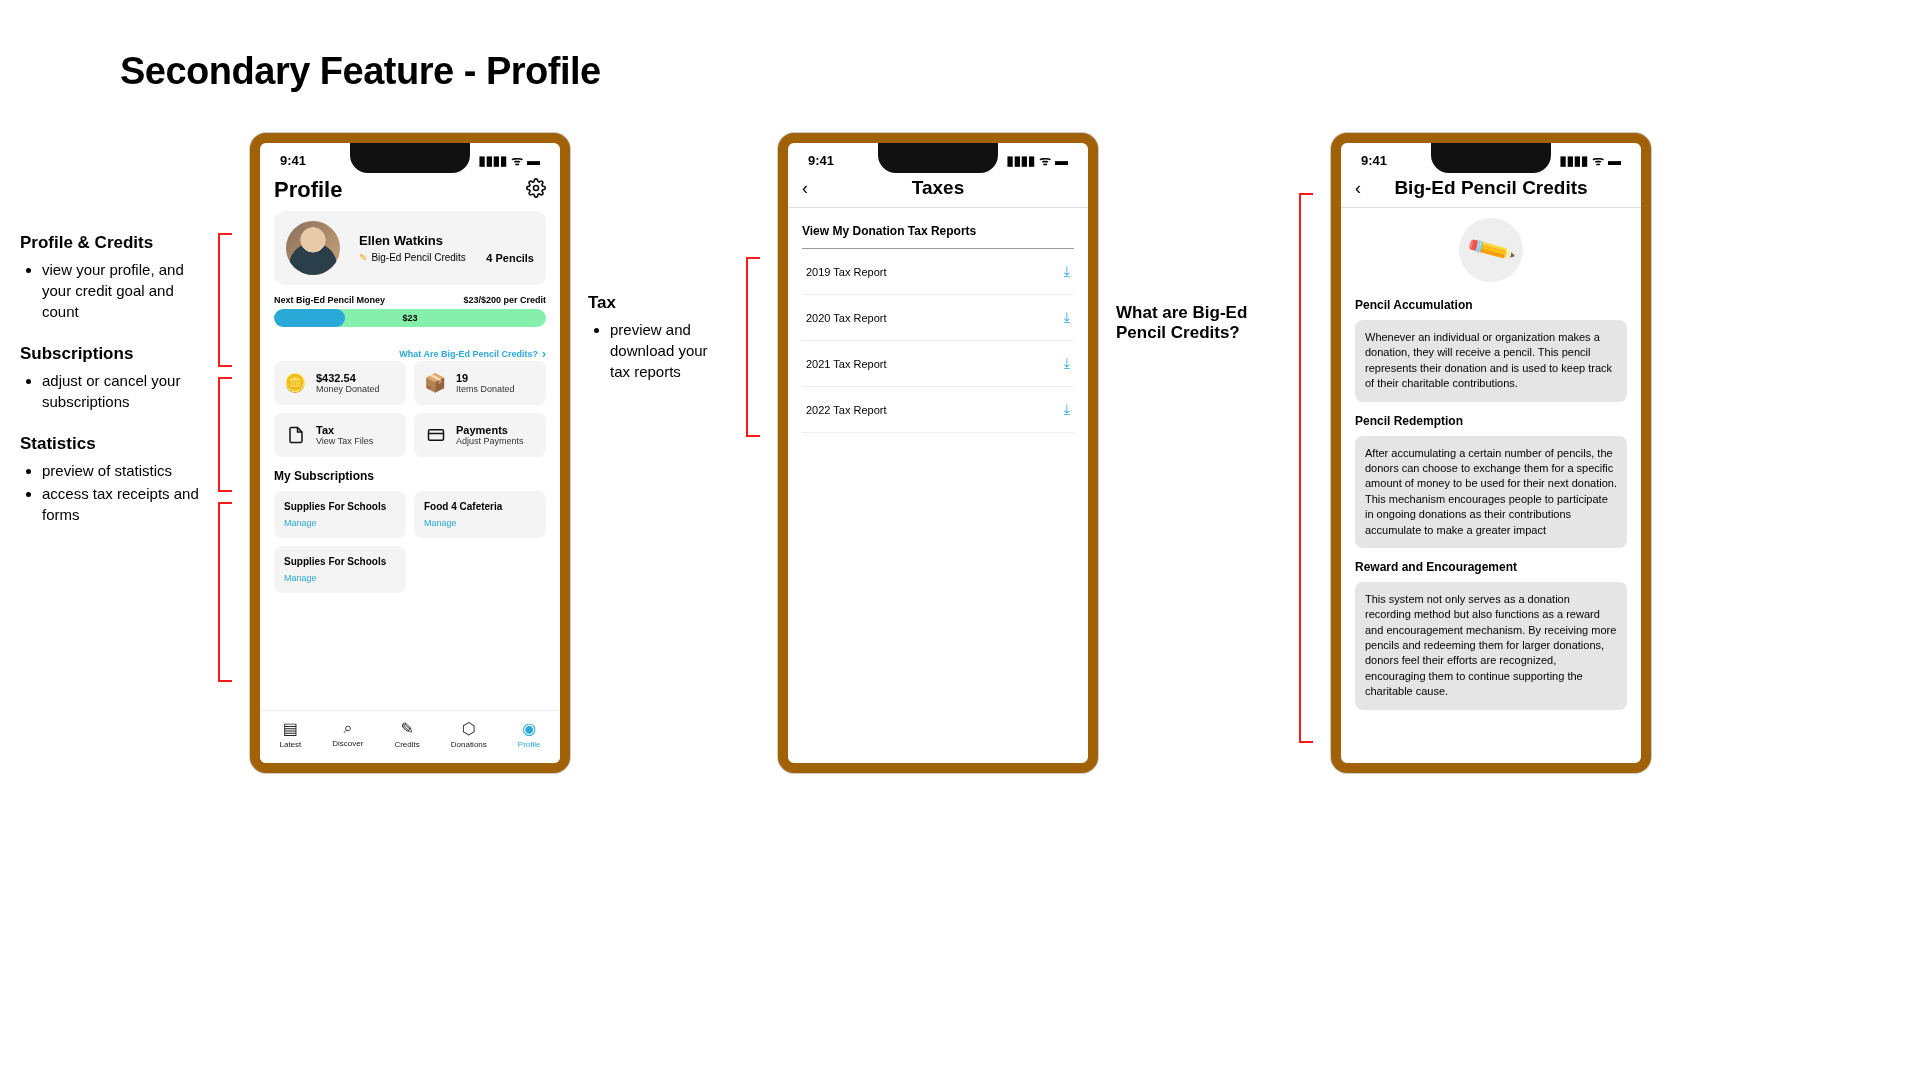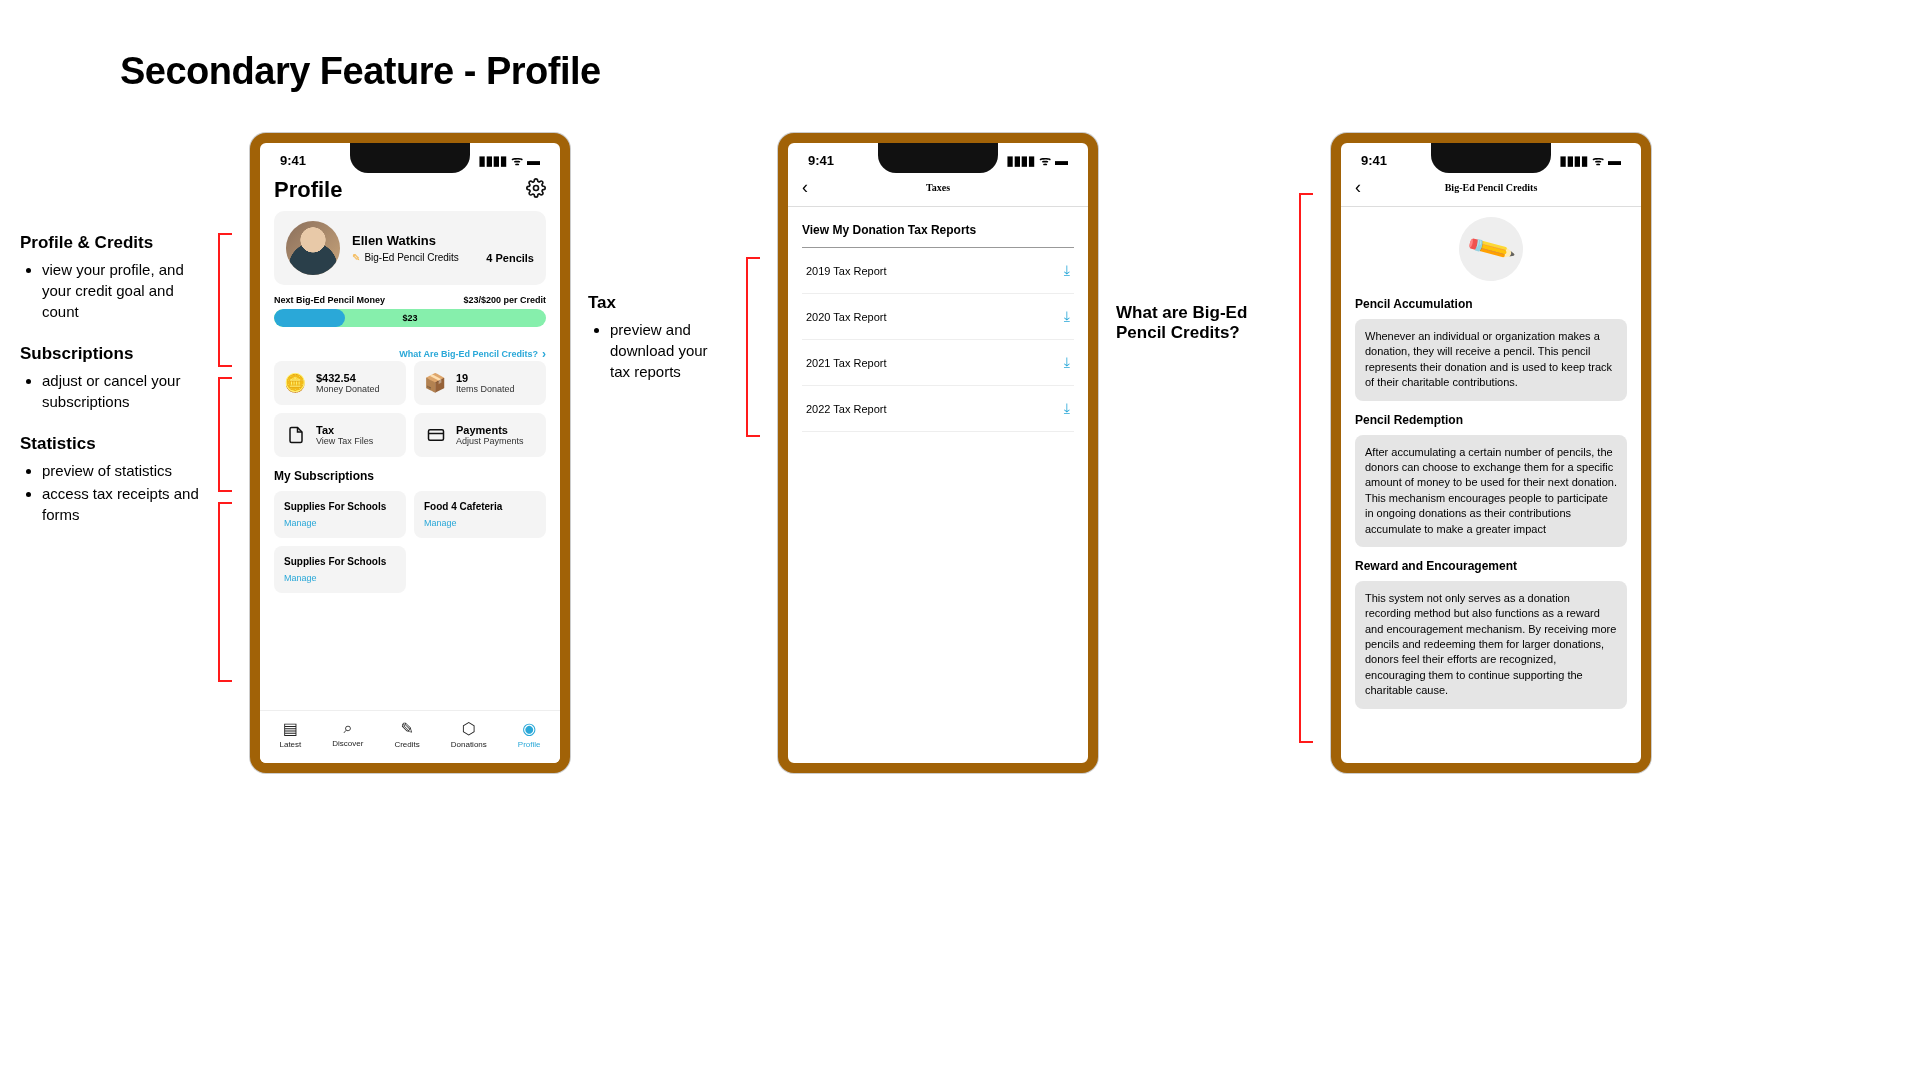--- a/index.html
+++ b/index.html
@@ -27,25 +27,25 @@
 
   
   .phone { width: 320px; height: 640px; border: 10px solid #a16207; border-radius: 16px; background: #fff; position: relative; overflow: hidden; flex-shrink: 0; box-shadow: 0 0 0 1px #ccc; }
   .notch { position: absolute; top: 0; left: 50%; transform: translateX(-50%); width: 120px; height: 30px; background: #111; border-radius: 0 0 18px 18px; z-index: 10; }
   .statusbar { display: flex; justify-content: space-between; align-items: center; padding: 8px 20px 2px; font-size: 13px; font-weight: 600; }
   .status-right { display: flex; gap: 4px; align-items: center; }
   .screen { padding: 0 14px; height: calc(100% - 34px); overflow: hidden; }
 
   .hdr-row { display: flex; justify-content: space-between; align-items: center; padding: 6px 0 8px; }
   .hdr-title { font-size: 22px; font-weight: 800; }
-  .hdr-center { font-size: 10px; font-weight: 600; text-align: center; flex: 1; font-family: Liberation Serif, serif; }
+  .hdr-center { font-size: 19px; font-weight: 600; text-align: center; flex: 1; }
   .gear, .back-chev { font-size: 18px; cursor: pointer; width: 20px; }
 
   .card { background: #f4f4f4; border-radius: 10px; padding: 10px 12px; margin-bottom: 10px; }
-  .profile-card { display: flex; gap: 12px; align-items: center; }
+  .profile-card { display: flex; gap: 19px; align-items: center; }
   .avatar { width: 54px; height: 54px; border-radius: 50%; background: linear-gradient(135deg,#8b6f5c,#c9a57b); position: relative; flex-shrink:0; overflow:hidden;}
   .avatar::after{content:"";position:absolute;inset:0;background: radial-gradient(circle at 50% 35%, #e8c9a8 28%, transparent 29%), radial-gradient(circle at 50% 85%, #2a3f4a 45%, transparent 46%);}
   .profile-info { flex: 1; }
   .profile-name { font-weight: 700; font-size: 13px; margin-bottom: 4px; }
   .credits-row { display: flex; justify-content: space-between; font-size: 10px; align-items: center; }
   .credits-label { display: flex; align-items: center; gap: 4px; }
   .pencil-sm { color: #f5a623; font-size: 10px; }
   .credits-count { font-weight: 600; font-size: 11px; }
 
   .next-credit-row { display: flex; justify-content: space-between; font-size: 9px; font-weight: 600; margin: 6px 0 4px; }

